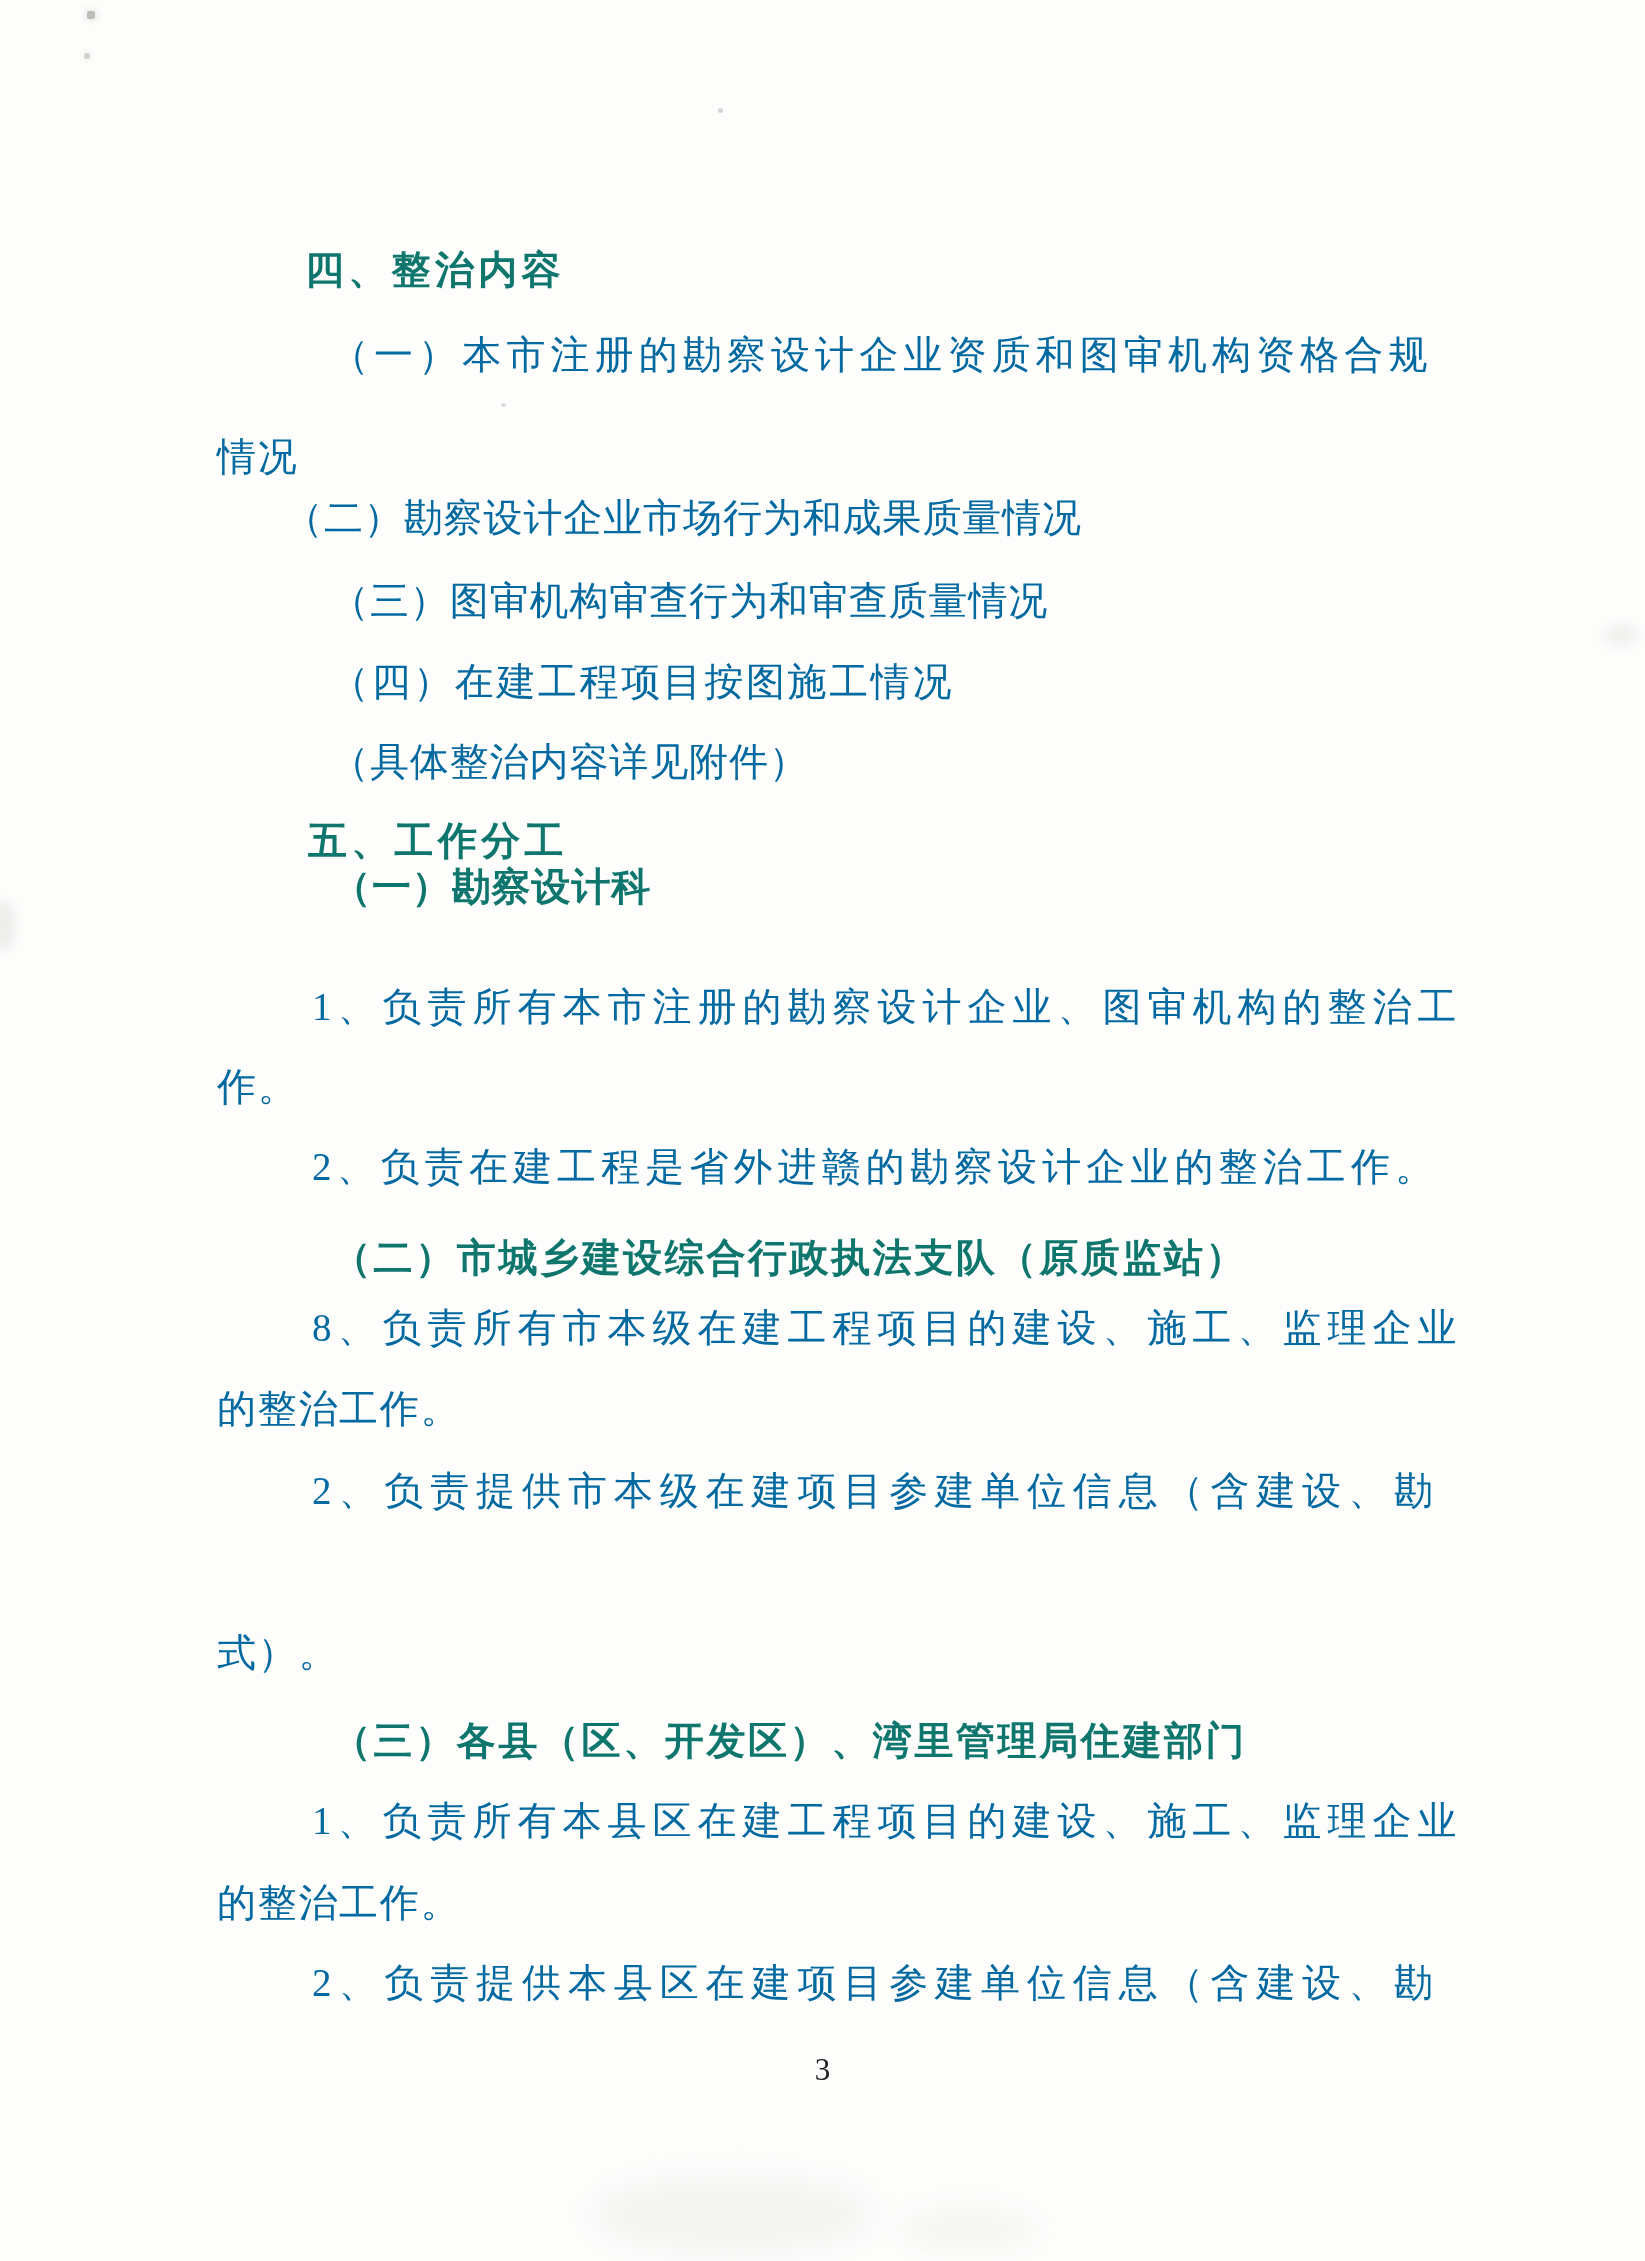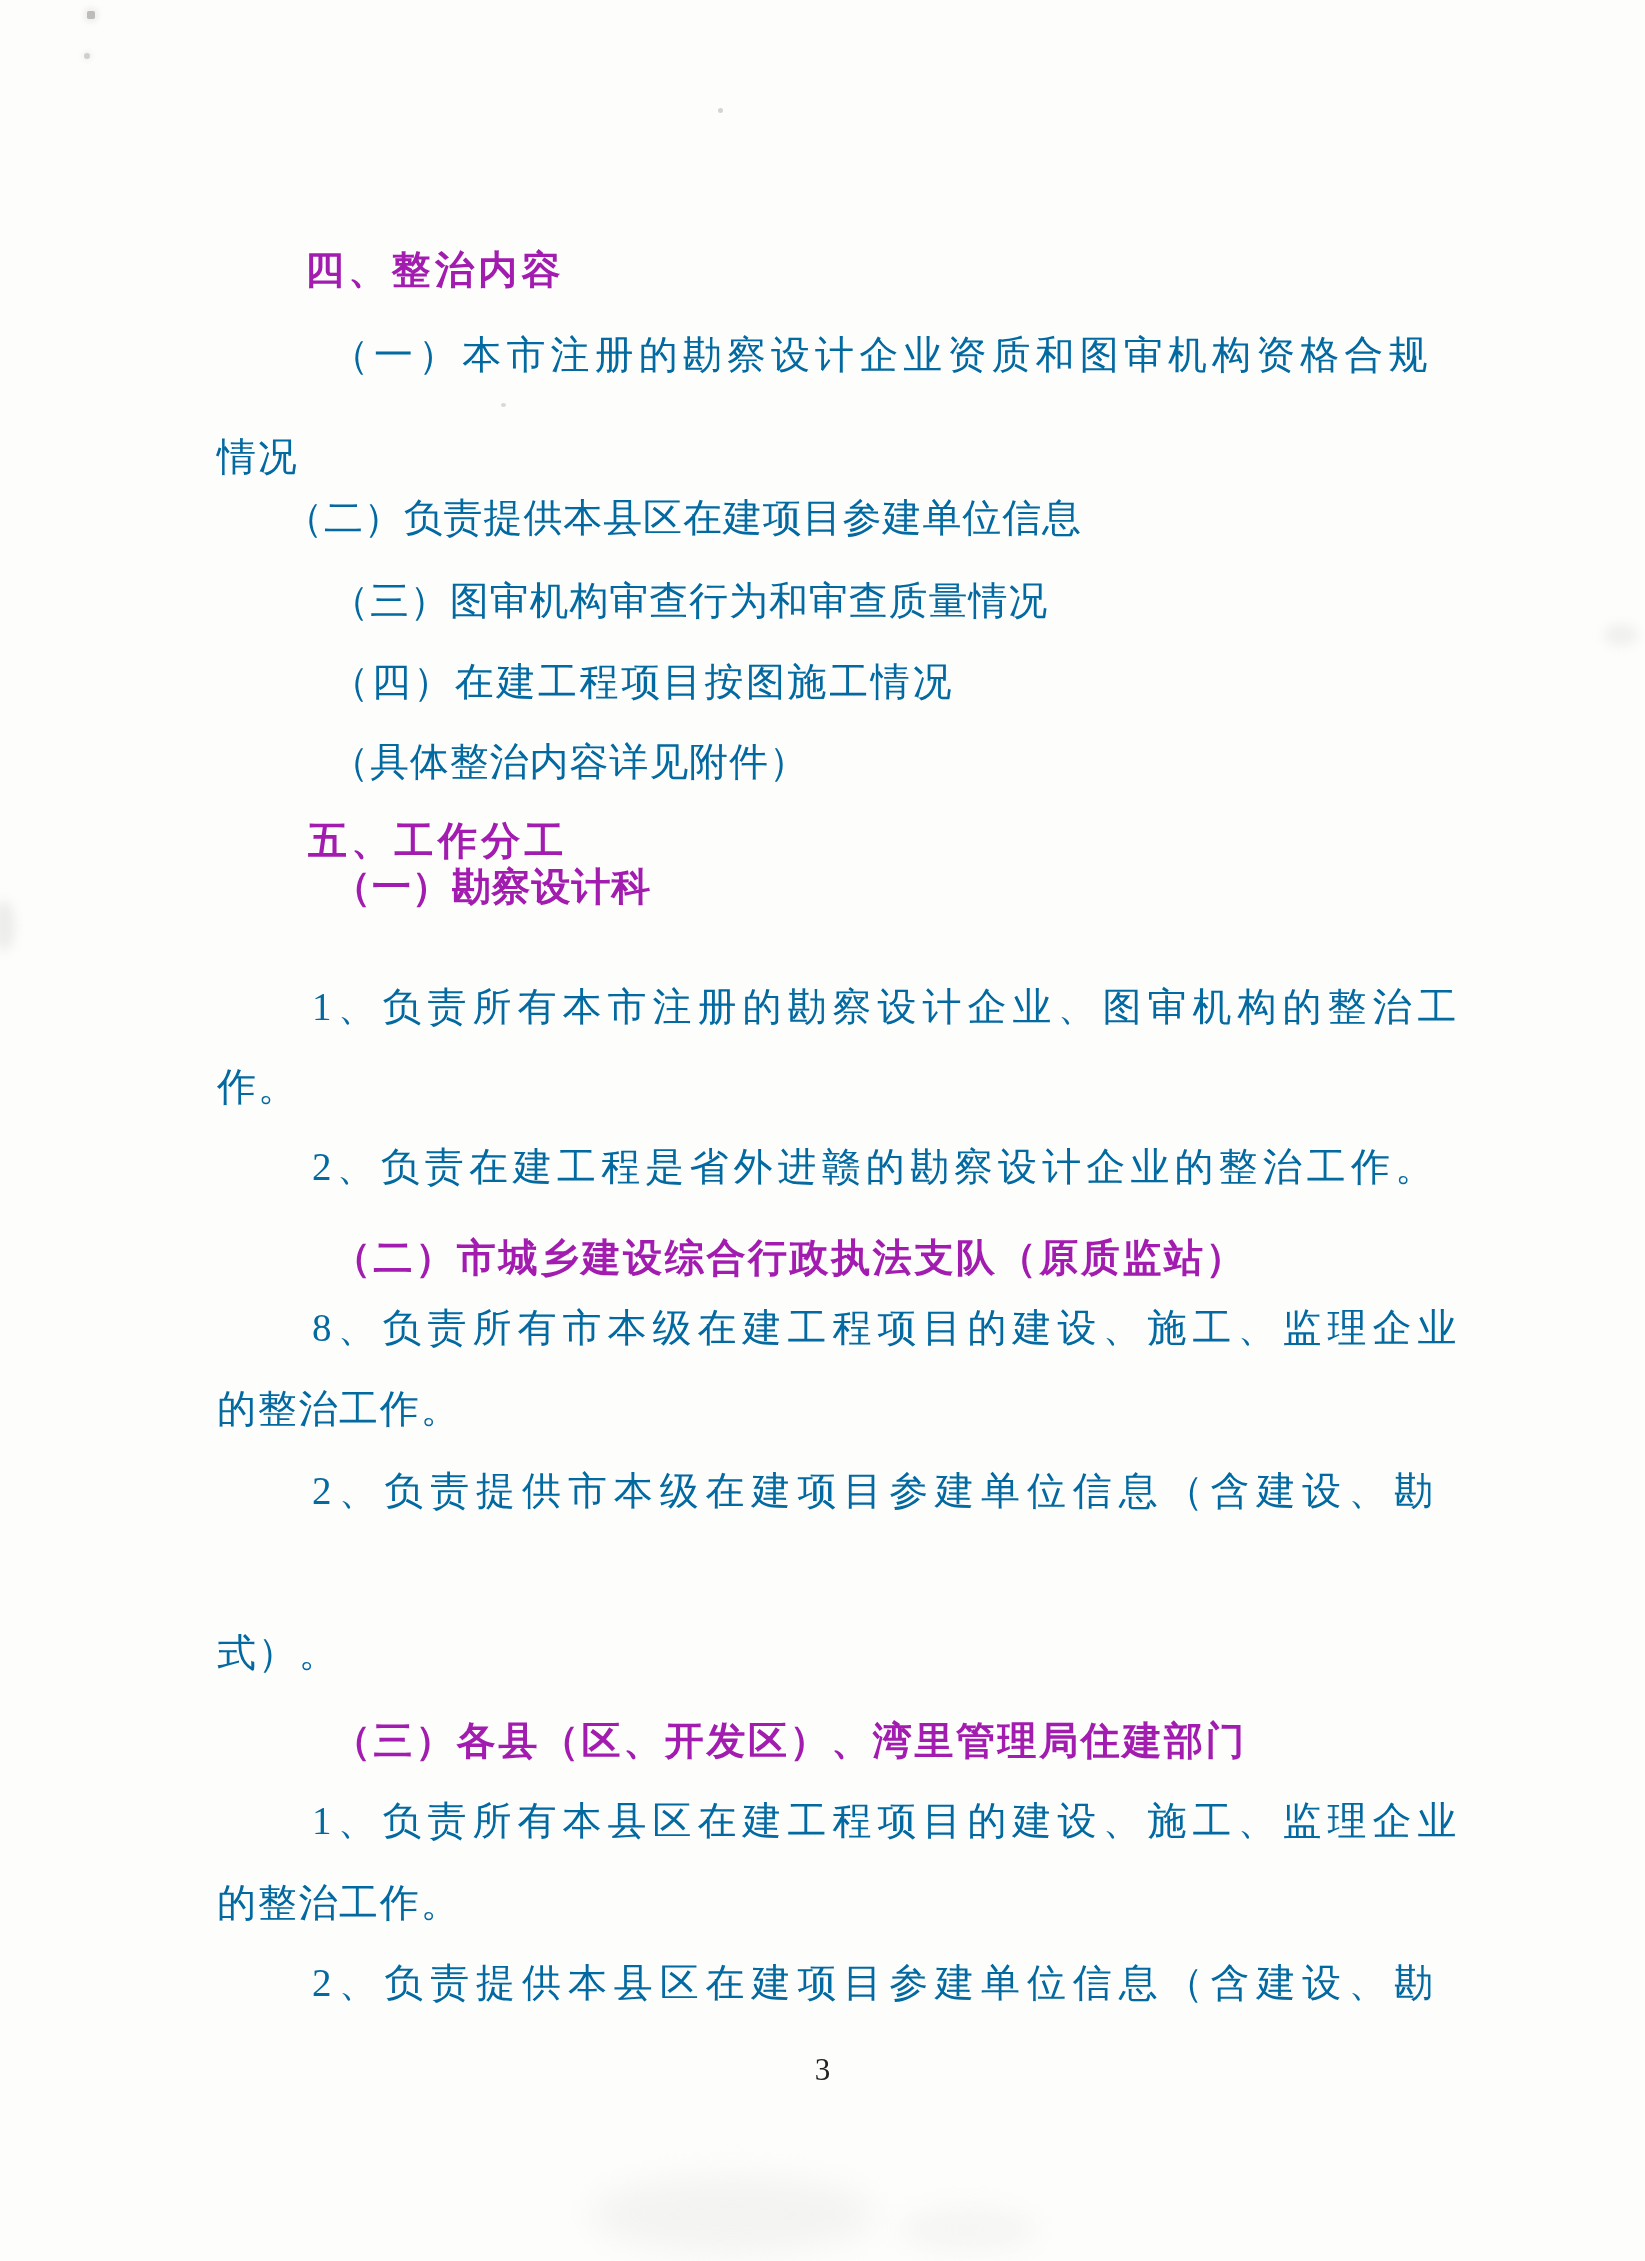--- a/index.html
+++ b/index.html
@@ -15,21 +15,21 @@
     position:absolute;
     font-size:39px;
     line-height:45px;
     white-space:nowrap;
     color:#0369a1;
     text-rendering:optimizeLegibility;
   }
   .bold{
     font-family:"Liberation Sans","DejaVu Sans",sans-serif;
     font-weight:bold;
-    color:#a21caf;
+    color:#0f766e;
   }
   
   .l1 {top:247px;  left:305px; letter-spacing:4.3px;}
   .l2 {top:332px;  left:330px; letter-spacing:5.1px;}
   .l3 {top:414px;  left:217px; letter-spacing:1.7px;margin-top:20px;}
   .l4 {top:495px;  left:284px; letter-spacing:0.9px;}
   .l5 {top:578px;  left:330px; letter-spacing:0.9px;}
   .l6 {top:659px;  left:330px; letter-spacing:2.6px;}
   .l7 {top:739px;  left:330px; letter-spacing:0.9px;}
   .l8 {top:818px;  left:308px; letter-spacing:4.3px;}
@@ -69,21 +69,21 @@
   .smudge-bottom2{top:2206px;left:900px;width:137px;height:47px;background:#efefec;border-radius:50%;filter:blur(12px);opacity:.5;}
 </style>
 </head>
 <body>
 
 <div class="page">
 
   <div class="ln l1 bold">四、整治内容</div>
   <div class="ln l2">（一）本市注册的勘察设计企业资质和图审机构资格合规</div>
   <div class="ln l3">情况</div>
-  <div class="ln l4">（二）负责提供本县区在建项目参建单位信息</div>
+  <div class="ln l4">（二）勘察设计企业市场行为和成果质量情况</div>
   <div class="ln l5">（三）图审机构审查行为和审查质量情况</div>
   <div class="ln l6">（四）在建工程项目按图施工情况</div>
   <div class="ln l7">（具体整治内容详见附件）</div>
   <div class="ln l8 bold">五、工作分工</div>
   <div class="ln l9 bold">（一）勘察设计科</div>
   <div class="ln l10">1、负责所有本市注册的勘察设计企业、图审机构的整治工</div>
   <div class="ln l11">作。</div>
   <div class="ln l12">2、负责在建工程是省外进赣的勘察设计企业的整治工作。</div>
   <div class="ln l13 bold">（二）市城乡建设综合行政执法支队（原质监站）</div>
   <div class="ln l14">8、负责所有市本级在建工程项目的建设、施工、监理企业</div>

